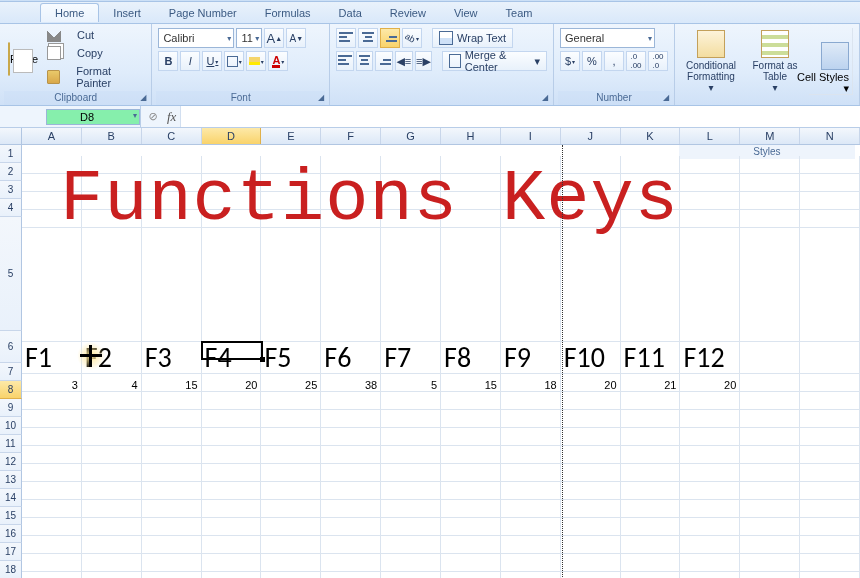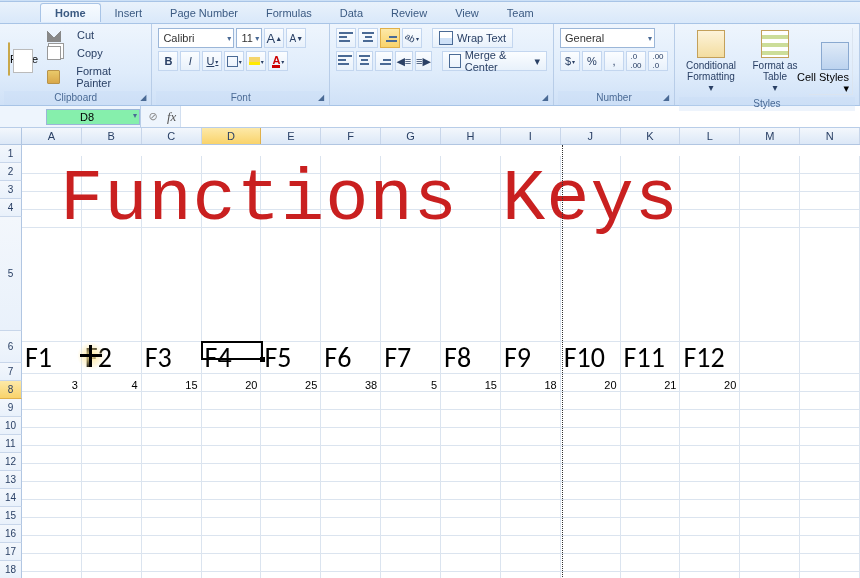--- a/index.html
+++ b/index.html
@@ -5,21 +5,21 @@
 * { box-sizing: border-box; margin: 0; padding: 0; font-family: "Segoe UI", Tahoma, sans-serif; }
 body { background: #fff; width: 860px; height: 578px; overflow: hidden; font-size: 11px; }
 
 
 .qa-bar { height: 2px; background: linear-gradient(#d5e5f7,#c3dbf5); border-bottom: 1px solid #a8c4e6; }
 
 
 .tabs { display: flex; align-items: center; background: linear-gradient(#e9f2fb,#d9e8fa); height: 22px; border-bottom: 1px solid #a8c4e6; padding-left: 4px; }
 .office-btn { width: 36px; height: 18px; }
 .tab { padding: 3px 14px 3px 14px; color: #3b5a82; cursor: pointer; font-size: 11px; }
-.tab.active { background: linear-gradient(#f7fbff,#eaf3fd); border: 1px solid #a8c4e6; border-bottom: none; border-radius: 3px 3px 0 0; color: #3b5a82; font-weight: bold; text-align: center; }
+.tab.active { background: linear-gradient(#f7fbff,#eaf3fd); border: 1px solid #a8c4e6; border-bottom: none; border-radius: 3px 3px 0 0; color: #3b5a82; font-weight: normal; text-align: center; }
 
 
 .ribbon { display: flex; background: linear-gradient(#eef5fd,#dfecfb 60%,#cfe1f7); height: 82px; border-bottom: 1px solid #a8c4e6; }
 .group { display: flex; flex-direction: column; border-right: 1px solid #b8cde8; padding: 2px 4px 0 4px; position: relative; }
 .group-body { flex: 1; display: flex; }
 .group-label { text-align: center; font-size: 10px; color: #4a6a95; padding: 1px 0 2px 0; background: rgba(200,220,245,.3); cursor: pointer; }
 .dialog-launcher { position: absolute; right: 2px; bottom: 2px; width: 12px; height: 12px; font-size: 8px; color: #4a6a95; cursor: pointer; text-align: center; line-height: 12px; border: 1px solid transparent; }
 
 
 .clipboard .group-body { gap: 2px; }
@@ -291,21 +291,21 @@
           </div>
         <div class="sq-btn">
             <span style="font-size:8px">.00<br>.0</span>
           </div>
       </div>
     </div>
     <div class="group-label">Number</div>
     <div class="dialog-launcher">◢</div>
   </div>
 
-  <div class="group styles" style="flex:1;">
+  <div class="group styles" style="flex:1;gap:48px;">
     <div class="group-body">
       <div class="big-btn">
         <div class="big-ic"></div>
         <span>Conditional Formatting</span>
           <span class="dd">▾</span>
       </div>
       <div class="big-btn">
         <div class="big-ic" style="background:repeating-linear-gradient(#fff,#fff 4px,#cd9 4px,#cd9 8px)"></div>
         <span>Format as Table</span>
           <span class="dd">▾</span>

